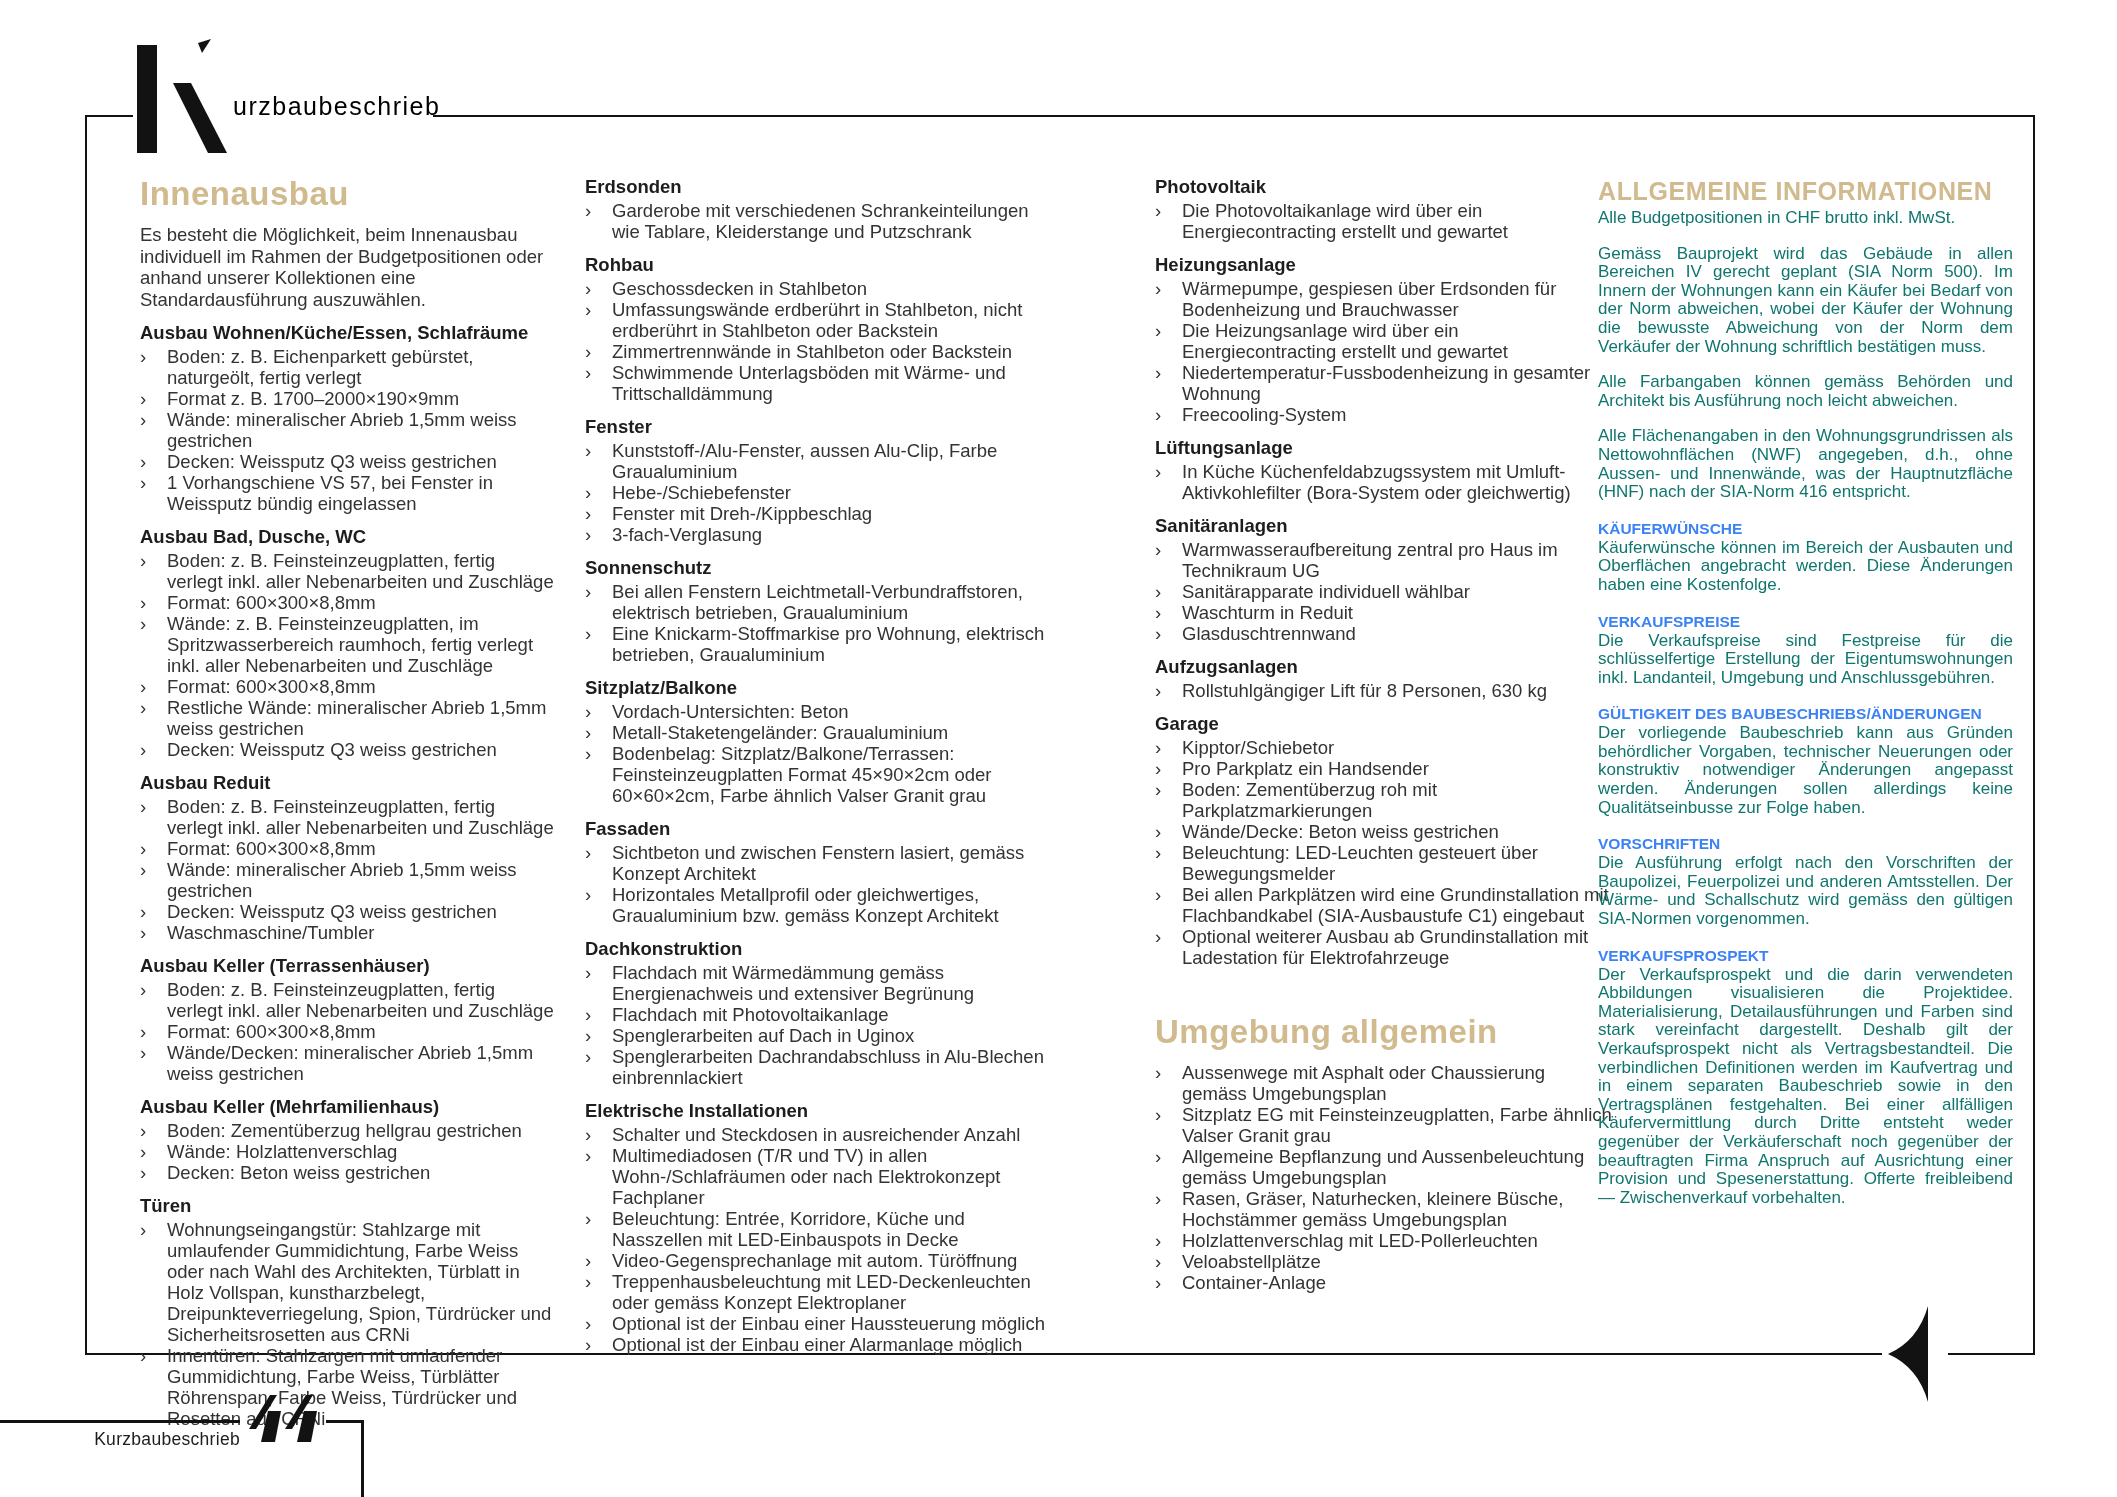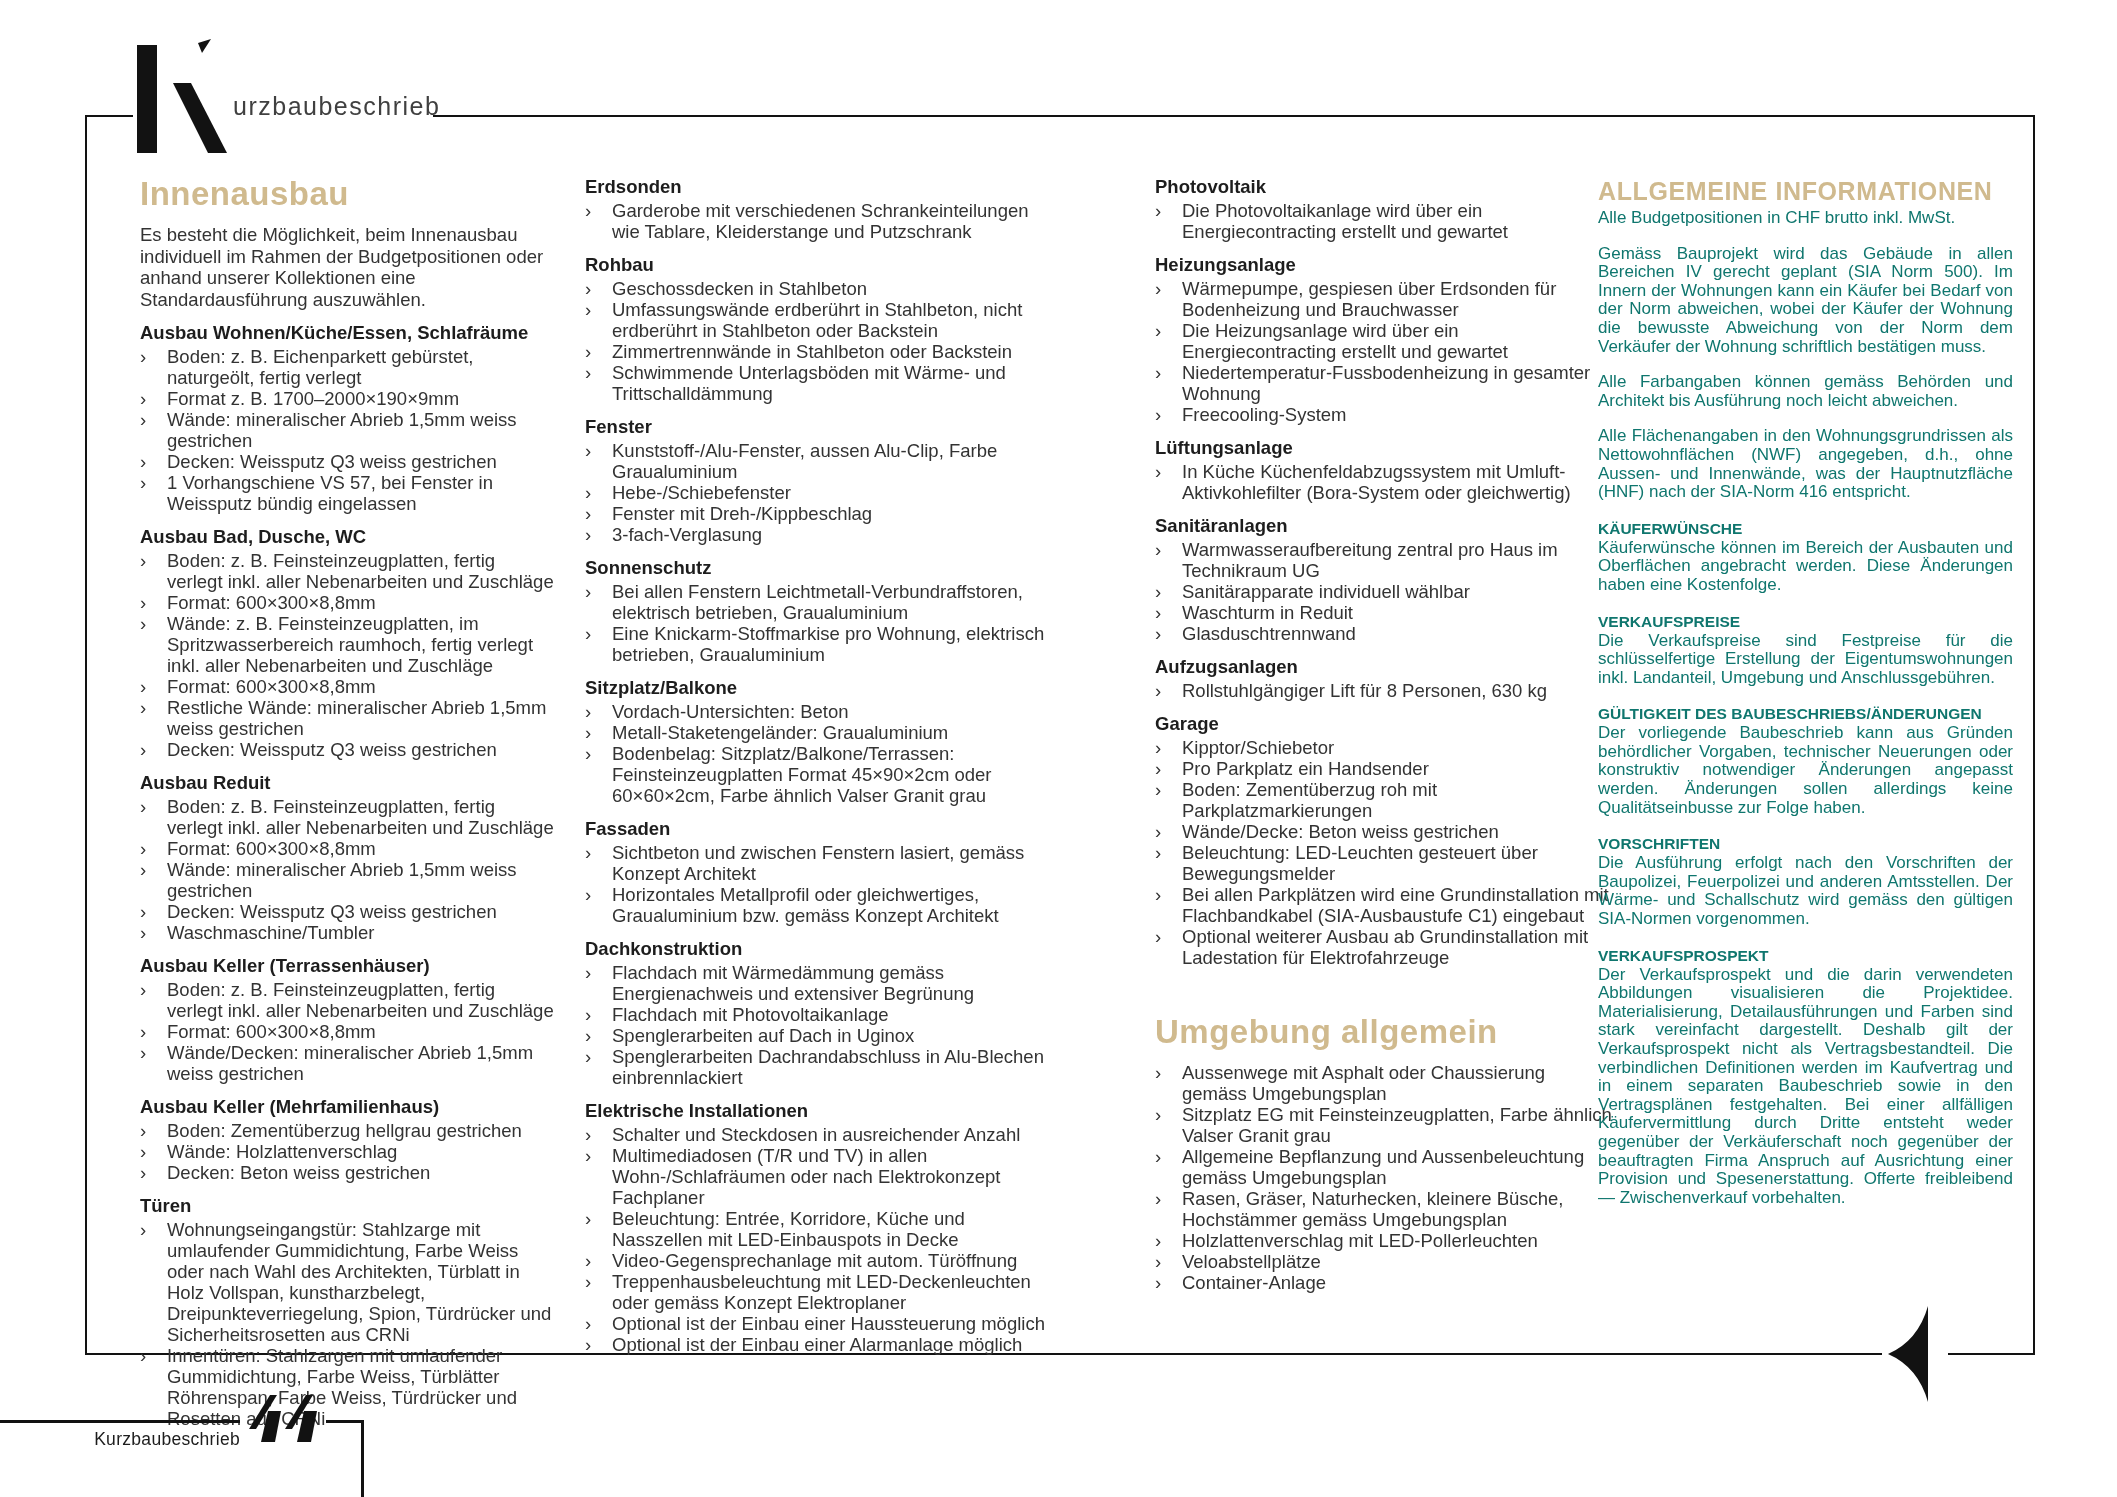--- a/index.html
+++ b/index.html
@@ -27,25 +27,25 @@
     color:#d0ba8e;margin-bottom:5px;margin-top:2px;
   }
   .para{font-size:18.5px;line-height:21.5px;margin:2px 0 6px}
   .list-heading{font-size:18.5px;line-height:21px;font-weight:700;color:#1d1d1d;margin-bottom:3px}
   .li{display:flex;font-size:18.5px;line-height:21px}
   .marker{flex:none;width:27px;color:#333}
   .li-text{flex:1}
   
   .col4 .para{font-size:17px;line-height:18.6px;text-align:justify;margin:0 0 17px;color:#0f766e}
   .col4 .block{margin-top:0}
-  .sub-heading{font-size:15.5px;line-height:19px;font-weight:700;color:#0f766e;margin-bottom:1px}
+  .sub-heading{font-size:15.5px;line-height:19px;font-weight:700;color:#3b82f6;margin-bottom:1px}
   
   .logo-word{
     position:absolute;left:233px;top:92px;font-size:25px;letter-spacing:1.5px;
-    color:#404040;font-weight:400;
+    color:#000000;font-weight:400;
   }
   
   .footer-label{
     position:absolute;left:92px;top:1429px;width:148px;text-align:right;
     font-size:17.5px;font-weight:400;letter-spacing:.3px;color:#1d1d1d;
   }
 </style>
 </head>
 <body>
 

